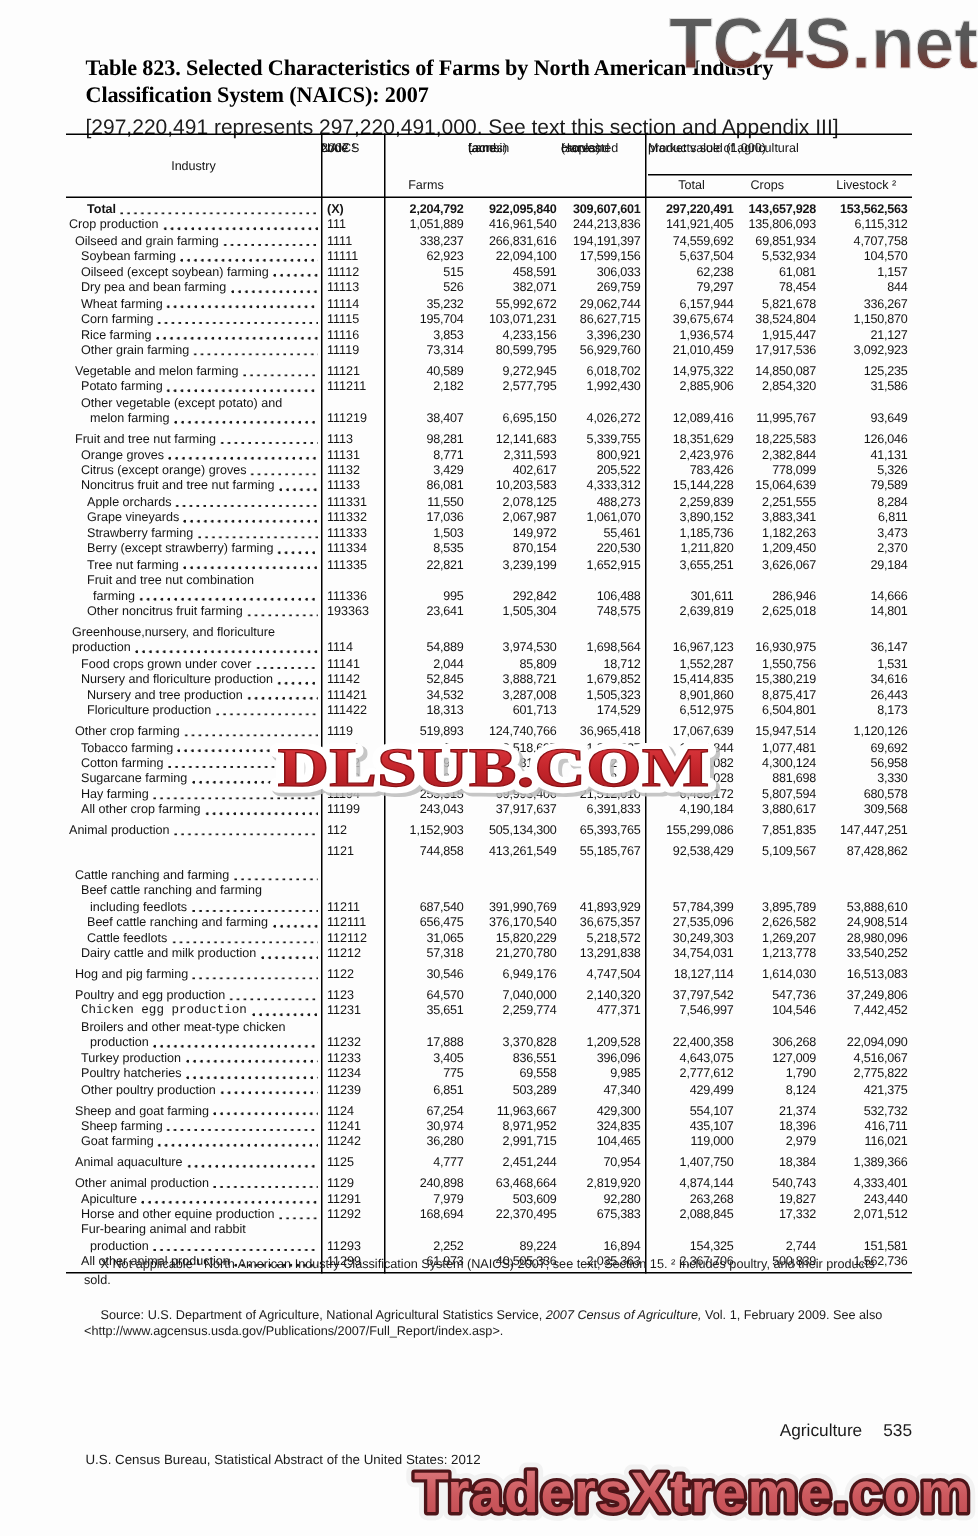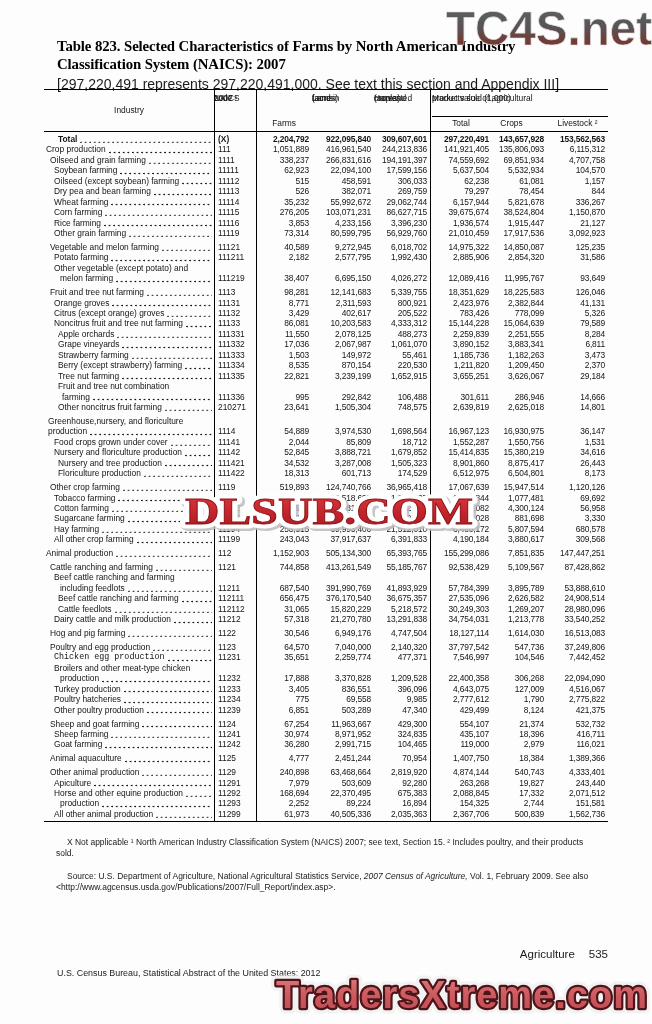--- a/index.html
+++ b/index.html
@@ -194,21 +194,21 @@
           <div class="c-num">6,157,944</div>
           <div class="c-num">5,821,678</div>
           <div class="c-num">336,267</div>
         </div>
         <div class="trow">
           <div class="c-lab">
             <span class="lbl" style="padding-left: 10px;">Corn farming</span>
             <span class="dots"></span>
           </div>
           <div class="c-code">11115</div>
-          <div class="c-num">276,205</div>
+          <div class="c-num">195,704</div>
           <div class="c-num">103,071,231</div>
           <div class="c-num">86,627,715</div>
           <div class="c-num">39,675,674</div>
           <div class="c-num">38,524,804</div>
           <div class="c-num">1,150,870</div>
         </div>
         <div class="trow">
           <div class="c-lab">
             <span class="lbl" style="padding-left: 10px;">Rice farming</span>
             <span class="dots"></span>
@@ -403,21 +403,21 @@
           <div class="c-num">106,488</div>
           <div class="c-num">301,611</div>
           <div class="c-num">286,946</div>
           <div class="c-num">14,666</div>
         </div>
         <div class="trow">
           <div class="c-lab">
             <span class="lbl" style="padding-left: 14px;">Other noncitrus fruit farming</span>
             <span class="dots"></span>
           </div>
-          <div class="c-code">210271</div>
+          <div class="c-code">193363</div>
           <div class="c-num">23,641</div>
           <div class="c-num">1,505,304</div>
           <div class="c-num">748,575</div>
           <div class="c-num">2,639,819</div>
           <div class="c-num">2,625,018</div>
           <div class="c-num">14,801</div>
         </div>
         <div class="preline gap" style="padding-left: 4px;">Greenhouse,nursery, and floriculture</div>
         <div class="trow">
           <div class="c-lab">
@@ -570,21 +570,21 @@
           <div class="c-code">112</div>
           <div class="c-num">1,152,903</div>
           <div class="c-num">505,134,300</div>
           <div class="c-num">65,393,765</div>
           <div class="c-num">155,299,086</div>
           <div class="c-num">7,851,835</div>
           <div class="c-num">147,447,251</div>
         </div>
         <div class="trow gap">
           <div class="c-lab">
-            <span class="lbl" style="padding-left: 6px;">Cattle ranching and farming</span>
+            <span class="lbl" style="padding-left: 6px; margin-top: 16px;">Cattle ranching and farming</span>
             <span class="dots"></span>
           </div>
           <div class="c-code">1121</div>
           <div class="c-num">744,858</div>
           <div class="c-num">413,261,549</div>
           <div class="c-num">55,185,767</div>
           <div class="c-num">92,538,429</div>
           <div class="c-num">5,109,567</div>
           <div class="c-num">87,428,862</div>
         </div>
@@ -817,20 +817,21 @@
             <span class="dots"></span>
           </div>
           <div class="c-code">11292</div>
           <div class="c-num">168,694</div>
           <div class="c-num">22,370,495</div>
           <div class="c-num">675,383</div>
           <div class="c-num">2,088,845</div>
           <div class="c-num">17,332</div>
           <div class="c-num">2,071,512</div>
         </div>
+        <div class="preline" style="padding-left: 10px;">Fur-bearing animal and rabbit</div>
         <div class="trow">
           <div class="c-lab">
             <span class="lbl" style="padding-left: 16px;">production</span>
             <span class="dots"></span>
           </div>
           <div class="c-code">11293</div>
           <div class="c-num">2,252</div>
           <div class="c-num">89,224</div>
           <div class="c-num">16,894</div>
           <div class="c-num">154,325</div>

